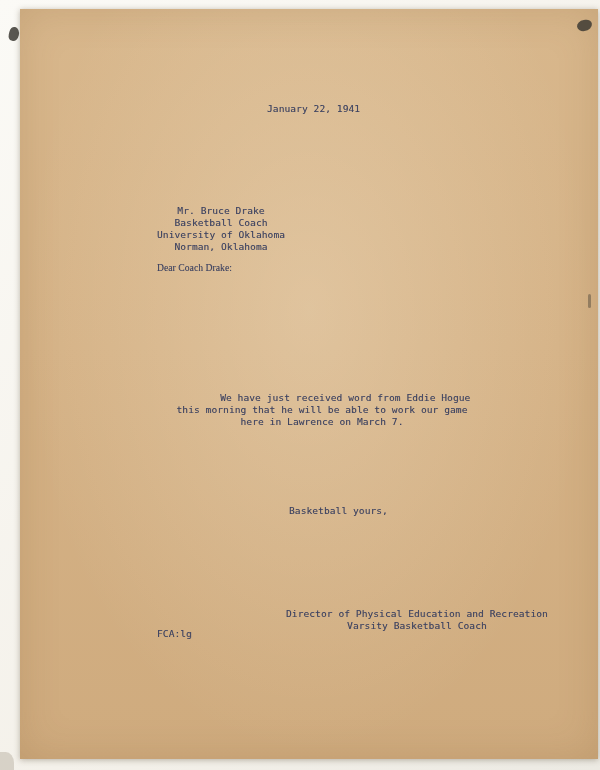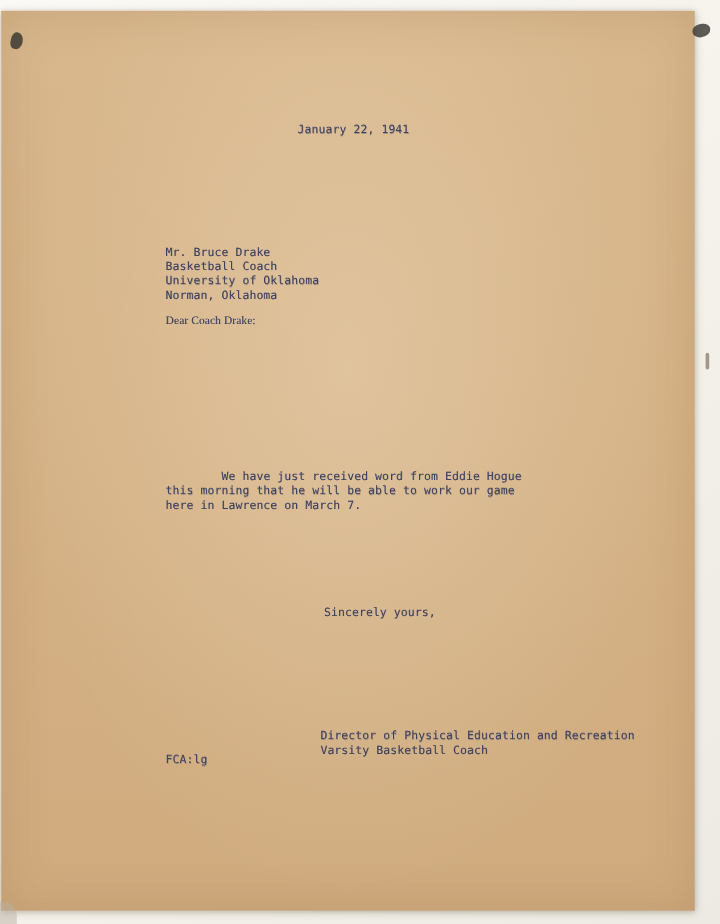--- a/index.html
+++ b/index.html
@@ -10,28 +10,29 @@
   }
   .scan {
     position: relative;
     width: 600px;
     height: 770px;
     background: linear-gradient(135deg, #fbfaf6 0%, #f4f1ea 60%, #eceae3 100%);
     overflow: hidden;
   }
   .paper {
     position: absolute;
-    left: 1px;
+    left: 20px;
     top: 9px;
     width: 578px;
     height: 750px;
     background:
       radial-gradient(ellipse at 50% 40%, rgba(255,246,226,0.25), rgba(0,0,0,0) 70%),
       linear-gradient(180deg, #d8b78c 0%, #d5b286 45%, #cfab7e 100%);
     box-shadow: 0 1px 6px rgba(70,55,30,0.35), inset 0 0 40px rgba(120,85,40,0.18);
+    text-align: center;
   }
   .txt {
     position: absolute;
     color: #3b4160;
     font-size: 9.5px;
     line-height: 12px;
     white-space: pre-wrap;
     letter-spacing: 0.1px;
     text-shadow: 0.3px 0.3px 0 rgba(59,65,96,0.35);
     margin: 0;
@@ -97,21 +98,21 @@
 
     <p class="txt salutation">Dear Coach Drake:</p>
 
 
 
     <p class="txt para3">        We have just received word from Eddie Hogue
 this morning that he will be able to work our game
 here in Lawrence on March 7.</p>
 
 
-    <p class="txt closing">Sincerely yours,</p>
+    <p class="txt closing">Basketball yours,</p>
 
     <p class="txt signature">Director of Physical Education and Recreation
 Varsity Basketball Coach</p>
 
     <p class="txt initials">FCA:lg</p>
 
   </div>
 
   <div class="artifact mark-top-left"></div>
   <div class="artifact mark-top-right"></div>

